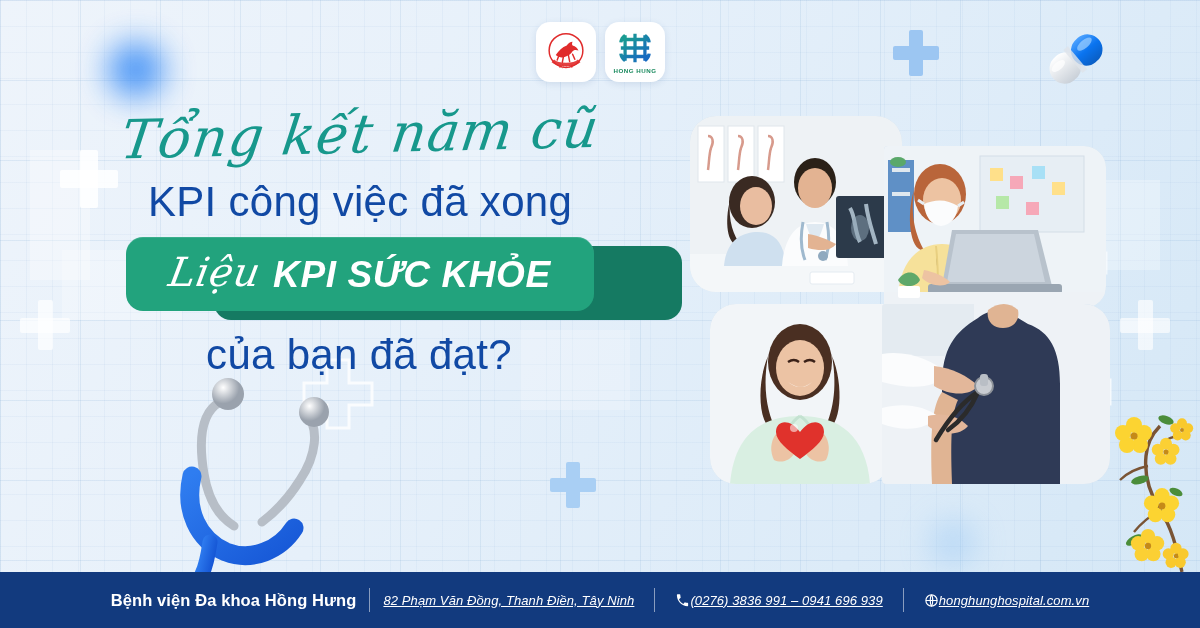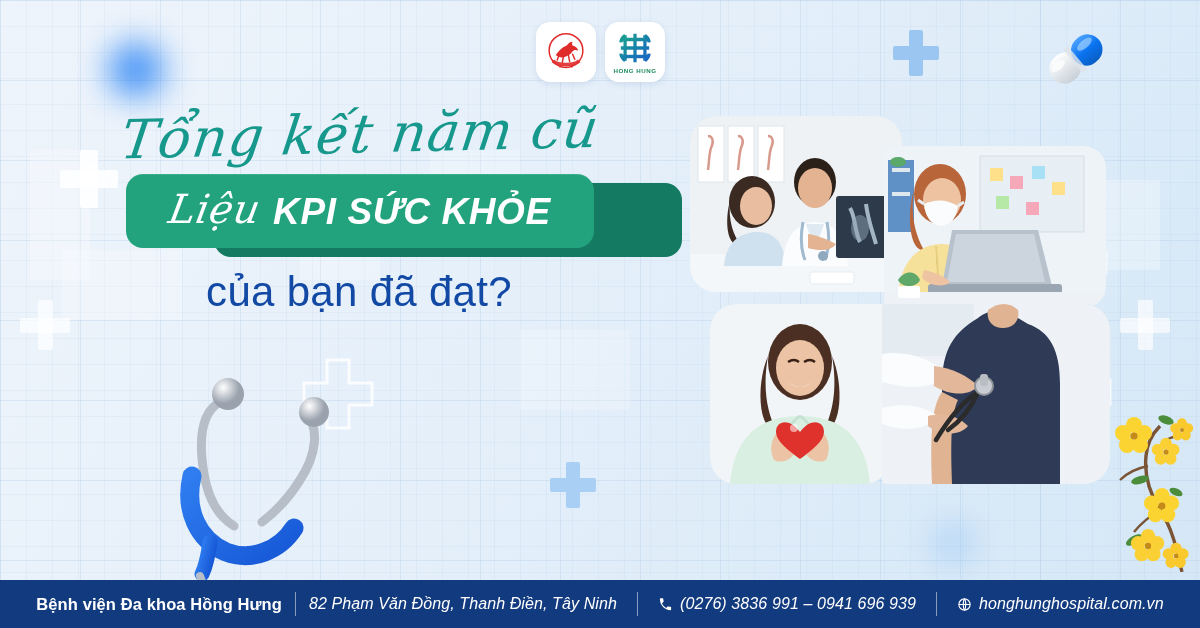--- a/index.html
+++ b/index.html
@@ -110,28 +110,28 @@
   .p3 { left:34px;  top:196px; width:180px; height:180px; border-radius:26px 4px 26px 26px; }
   .p4 { left:206px; top:196px; width:228px; height:180px; border-radius:4px 26px 26px 4px; }
   
   .stetho { position:absolute; left:148px; top:352px; width:230px; height:230px; z-index:6; }
   
   .capsule { position:absolute; left:1034px; top:22px; width:84px; height:74px; z-index:6; }
   
   .flowers { position:absolute; right:0; bottom:56px; width:96px; height:178px; z-index:6; }
   
   .footer {
-    position:absolute; left:0; bottom:0; width:1200px; height:48px;
+    position:absolute; left:0; bottom:0; width:1200px; height:56px;
     background:#123a7e; color:#fff; z-index:20;
     display:flex; align-items:center; justify-content:center; gap:0;
   }
   .f-name { font-size:16.5px; font-weight:bold; letter-spacing:.1px; }
   .f-sep { width:1px; height:24px; background:rgba(255,255,255,.5); margin:0 13px; }
-  .f-text { font-size:16px; font-style:italic; letter-spacing:.1px; white-space:nowrap; }
-  .f-item { display:flex; align-items:center; gap:7px; }
+  .f-text { font-size:13px; font-style:italic; letter-spacing:.1px; white-space:nowrap;text-decoration:underline; }
+  .f-item { display:flex; align-items:center; }
   .f-icon { display:flex; align-items:center; }
 </style>
 </head>
 <body>
 
 <div id="banner">
 
   <div class="grid"></div>
   <div class="grid fine"></div>
 
@@ -184,20 +184,21 @@
           <path d="M6 12 h36 M4 24 h40 M6 36 h36"></path>
           <path d="M10 6 a14 14 0 0 0 -6 10 M38 6 a14 14 0 0 1 6 10 M10 42 a14 14 0 0 1 -6 -10 M38 42 a14 14 0 0 0 6 -10"></path>
         </g>
       </svg>
       <div class="logo-caption">HONG HUNG</div>
     </div>
   </div>
 
   <div class="headline">
     <div class="line-script">Tổng kết năm cũ</div>
+    <div class="line-blue">KPI công việc đã xong</div>
 
     <div class="pill-wrap">
       <div class="pill-shadow"></div>
       <div class="pill">
         <span class="pill-script">Liệu</span>
         <span class="pill-bold">KPI SỨC KHỎE</span>
       </div>
     </div>
 
     <div class="line-blue last">của bạn đã đạt?</div>

